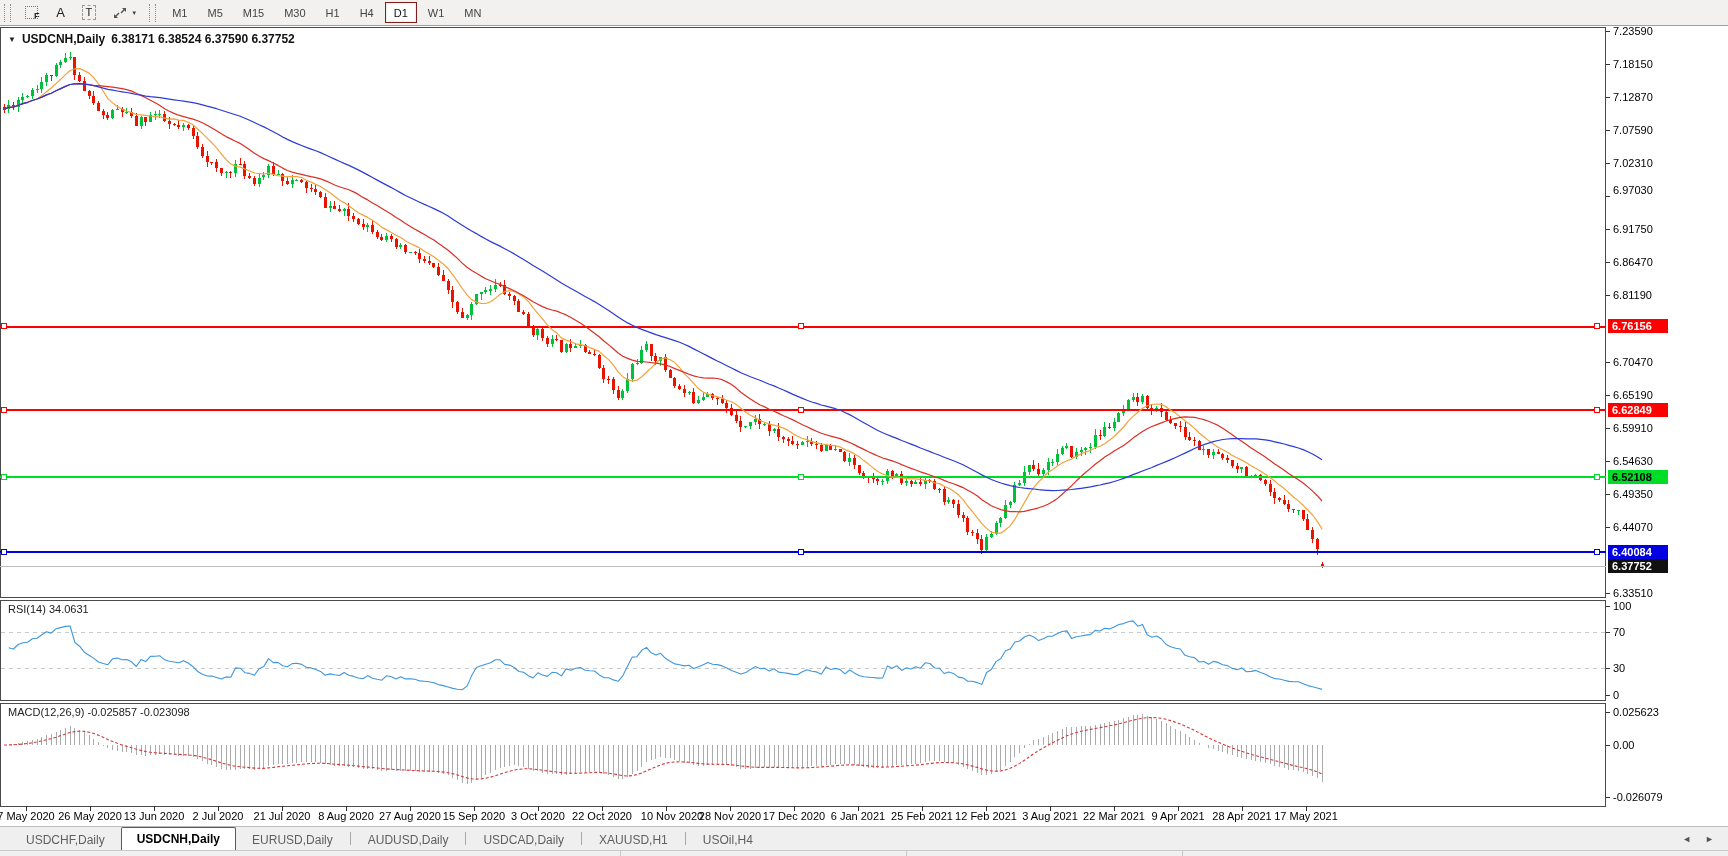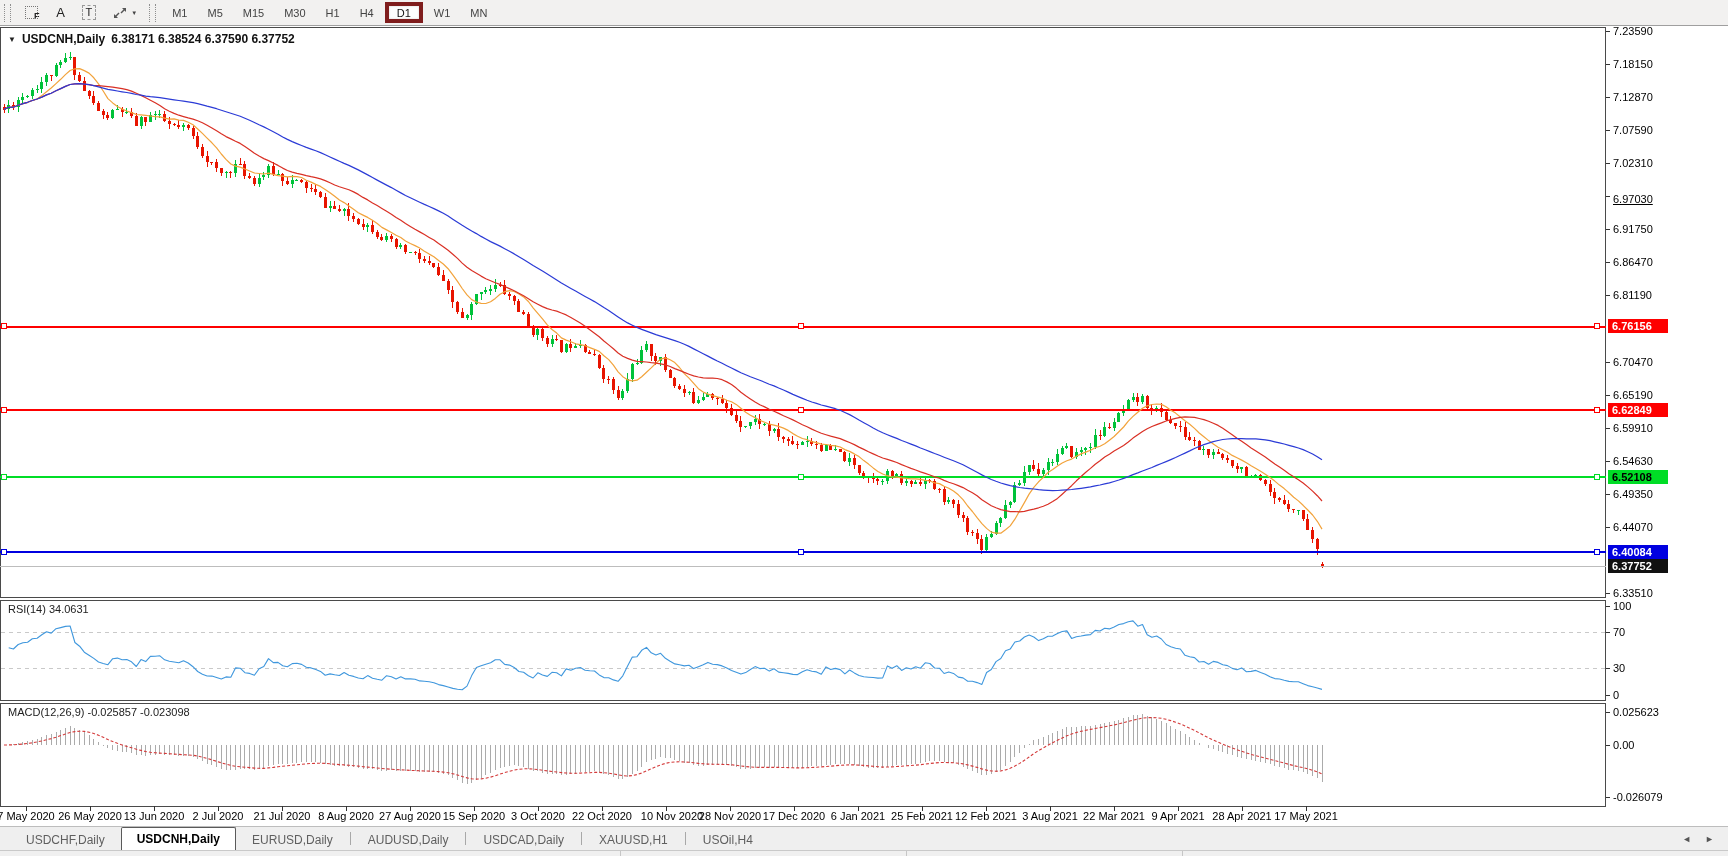--- a/index.html
+++ b/index.html
@@ -6,21 +6,21 @@
   .app{position:relative;width:1728px;height:856px;overflow:hidden;background:#fff;
        font-family:"Liberation Sans",sans-serif;-webkit-font-smoothing:antialiased;}
   
   .toolbar{position:absolute;top:0;left:0;width:1728px;height:25px;background:#f2f1f0;
            border-bottom:1px solid #9f9f9f;display:flex;align-items:center;z-index:6;}
   .grip{width:5px;height:18px;border-left:1px dotted #8f8f8f;border-right:1px dotted #8f8f8f;margin:0 6px 0 4px;}
   .tbtn{height:21px;min-width:24px;margin:0 1px;border:1px solid transparent;background:transparent;
         font-family:"Liberation Sans",sans-serif;font-size:11px;color:#333;display:flex;
         align-items:center;justify-content:center;padding:0 6px;cursor:default;}
   .tbtn.tf{font-size:11px;color:#444;padding:0 8px;}
-  .tbtn.active{background:#fdfdfd;border:4px solid #7f1d1d;box-shadow:inset 0 0 2px #cfcfcf;color:#111;}
+  .tbtn.active{background:#fdfdfd;border:1px solid #7f1d1d;box-shadow:inset 0 0 2px #cfcfcf;color:#111;}
   .dotbox{display:inline-block;width:11px;height:11px;border:1px dotted #777;position:relative;}
   .fsub{font-size:9px;color:#222;margin-left:-4px;margin-top:7px;font-weight:bold;}
   .abtn{font-size:13px;color:#222;}
   .tdashed{border:1px dashed #999;font-size:11px;color:#222;padding:0 3px;line-height:13px;}
   .caret{font-size:6px;color:#444;margin-left:3px;}
   .arrowsvg{display:block;}
   
   .chart-bg{position:absolute;top:26px;left:0;width:1728px;height:800px;background:#ffffff;z-index:0;}
   #chart-svg{position:absolute;top:0;left:0;z-index:1;pointer-events:none;}
   .chart-title{position:absolute;top:32px;left:8px;z-index:2;font-size:12px;color:#111;
@@ -1034,21 +1034,21 @@
 
   <div class="panel-label" style="top:603px;">RSI(14) 34.0631</div>
   <div class="panel-label" style="top:706px;">MACD(12,26,9) -0.025857 -0.023098</div>
 
   <div id="overlay">
       <div class="axis-label" style="top:24.5px;">7.23590</div>
       <div class="axis-label" style="top:58.4px;">7.18150</div>
       <div class="axis-label" style="top:91.4px;">7.12870</div>
       <div class="axis-label" style="top:124.3px;">7.07590</div>
       <div class="axis-label" style="top:157.3px;">7.02310</div>
-      <div class="axis-label" style="top:193px;text-decoration:underline;">6.97030</div>
+      <div class="axis-label" style="top:184px;">6.97030</div>
       <div class="axis-label" style="top:223.1px;">6.91750</div>
       <div class="axis-label" style="top:256.1px;">6.86470</div>
       <div class="axis-label" style="top:289.0px;">6.81190</div>
       <div class="axis-label" style="top:355.9px;">6.70470</div>
       <div class="axis-label" style="top:388.9px;">6.65190</div>
       <div class="axis-label" style="top:421.8px;">6.59910</div>
       <div class="axis-label" style="top:454.7px;">6.54630</div>
       <div class="axis-label" style="top:487.7px;">6.49350</div>
       <div class="axis-label" style="top:520.6px;">6.44070</div>
       <div class="axis-label" style="top:586.5px;text-align:right;">6.33510</div>

